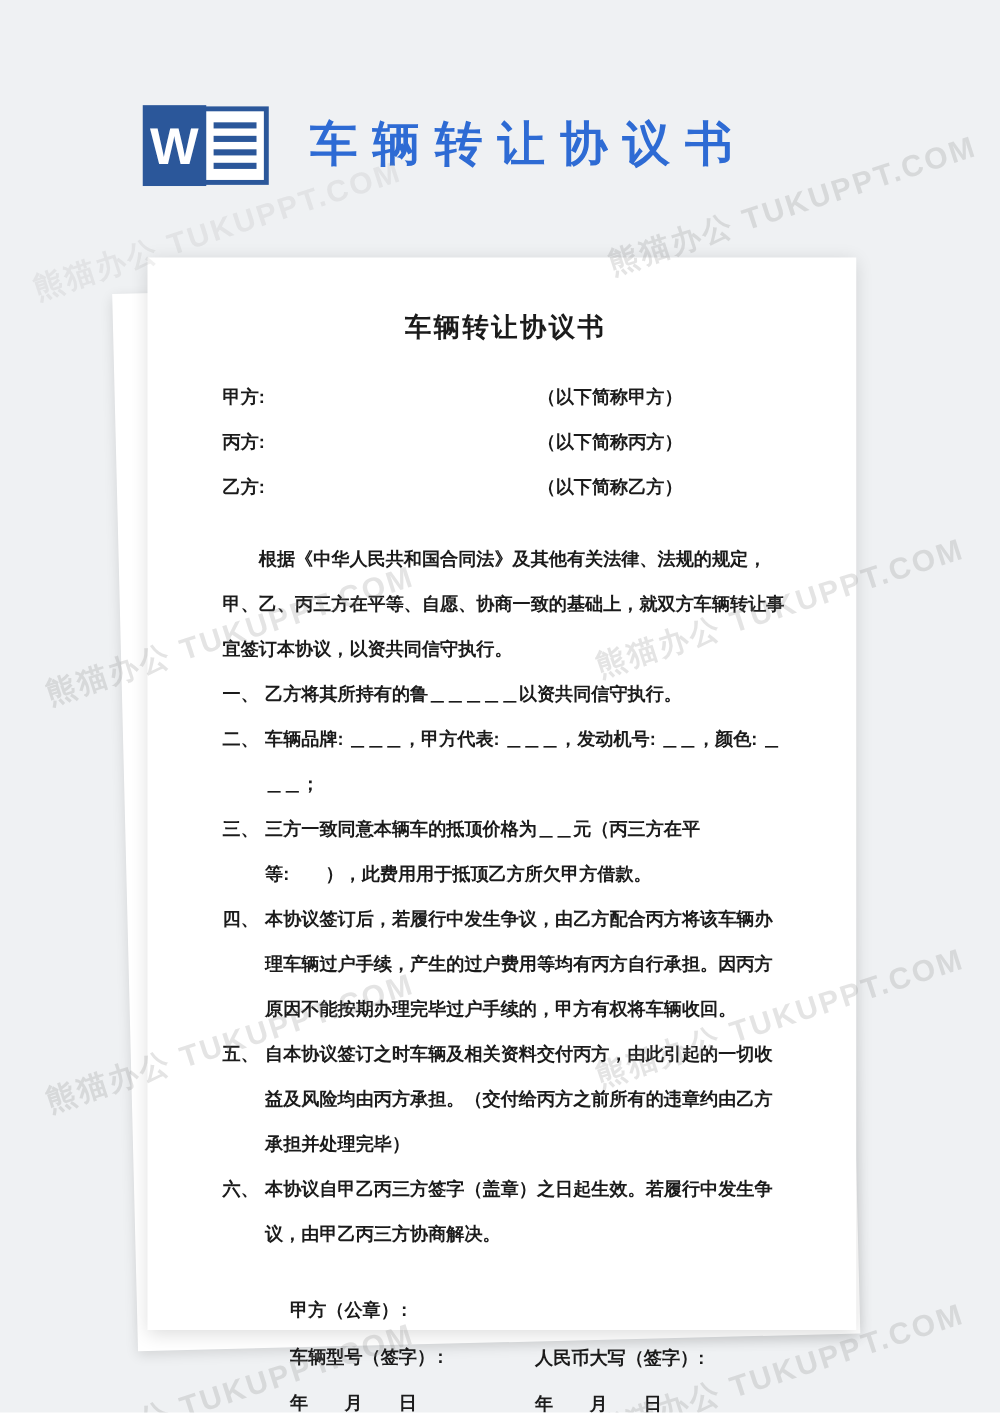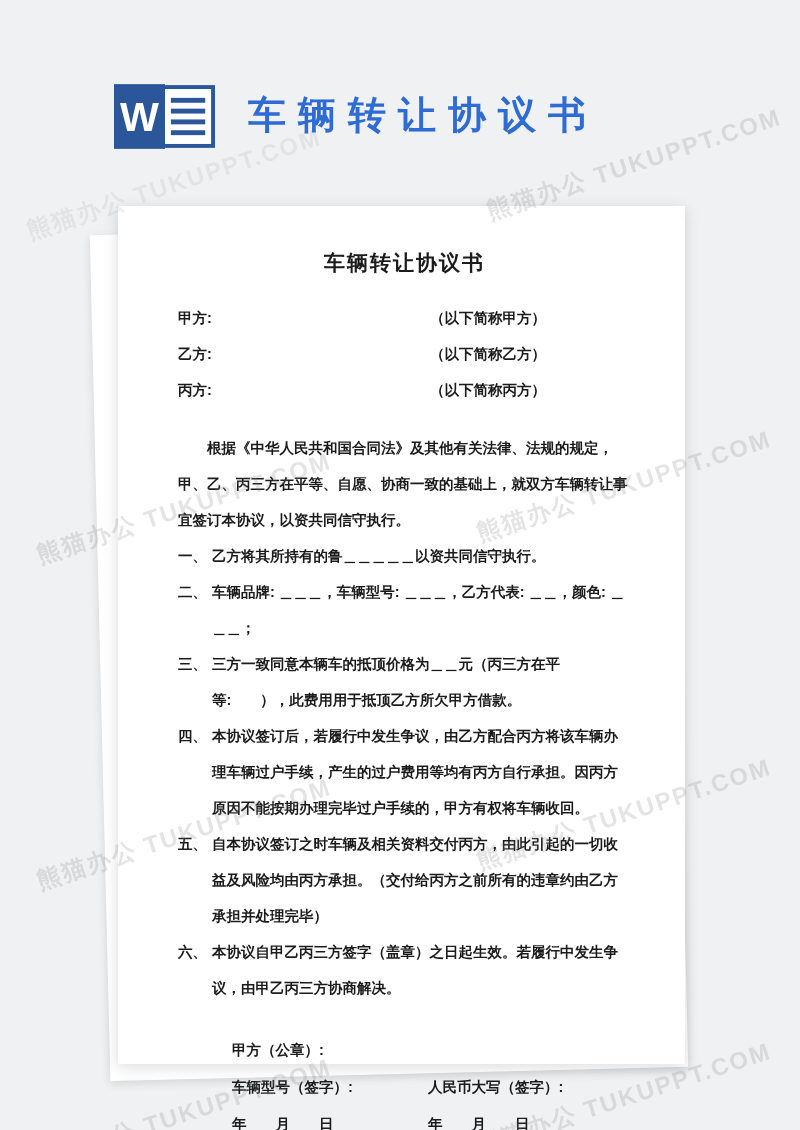--- a/index.html
+++ b/index.html
@@ -53,21 +53,21 @@
   .party-note { flex: 1; font-family: Liberation Serif, serif; }
 
   .intro { margin-top: 22px; text-indent: 2em; }
 
   .clause { display: flex; }
   .clause-num { width: 34px; flex: none; }
   .clause-text { flex: 1; }
 
   .sig-block { margin-top: 26px; }
   .sig-row { display: flex; padding-left: 54px; line-height: 37px; }
-  .sig-left { width: 196px; flex: none; }
+  .sig-left { width: 196px; flex: none; font-family: Liberation Mono, monospace; }
   .sig-right { flex: 1; }
 
   
   .watermark-layer {
     position: absolute; inset: 0; z-index: 5; pointer-events: none;
   }
   .wm {
     position: absolute;
     font-size: 24px;
     font-weight: bold;
@@ -118,37 +118,37 @@
 
   <div class="paper front">
 
     <div class="doc-title">车辆转让协议书</div>
 
     <div class="party-row">
       <span class="party-label">甲方:</span>
       <span class="party-note">（以下简称甲方）</span>
     </div>
     <div class="party-row">
+      <span class="party-label">丙方:</span>
+      <span class="party-note">（以下简称丙方）</span>
+    </div>
+    <div class="party-row">
       <span class="party-label">乙方:</span>
       <span class="party-note">（以下简称乙方）</span>
-    </div>
-    <div class="party-row">
-      <span class="party-label">丙方:</span>
-      <span class="party-note">（以下简称丙方）</span>
     </div>
 
     <p class="intro">根据《中华人民共和国合同法》及其他有关法律、法规的规定，甲、乙、丙三方在平等、自愿、协商一致的基础上，就双方车辆转让事宜签订本协议，以资共同信守执行。</p>
 
     <div class="clause">
       <span class="clause-num">一、</span>
       <span class="clause-text">乙方将其所持有的鲁＿＿＿＿＿以资共同信守执行。</span>
     </div>
     <div class="clause">
       <span class="clause-num">二、</span>
-      <span class="clause-text">车辆品牌: ＿＿＿，车辆型号: ＿＿＿，乙方代表: ＿＿，颜色: ＿＿＿；</span>
+      <span class="clause-text">车辆品牌: ＿＿＿，甲方代表: ＿＿＿，发动机号: ＿＿，颜色: ＿＿＿；</span>
     </div>
     <div class="clause">
       <span class="clause-num">三、</span>
       <span class="clause-text">三方一致同意本辆车的抵顶价格为＿＿元（丙三方在平等:　　），此费用用于抵顶乙方所欠甲方借款。</span>
     </div>
     <div class="clause">
       <span class="clause-num">四、</span>
       <span class="clause-text">本协议签订后，若履行中发生争议，由乙方配合丙方将该车辆办理车辆过户手续，产生的过户费用等均有丙方自行承担。因丙方原因不能按期办理完毕过户手续的，甲方有权将车辆收回。</span>
     </div>
     <div class="clause">

